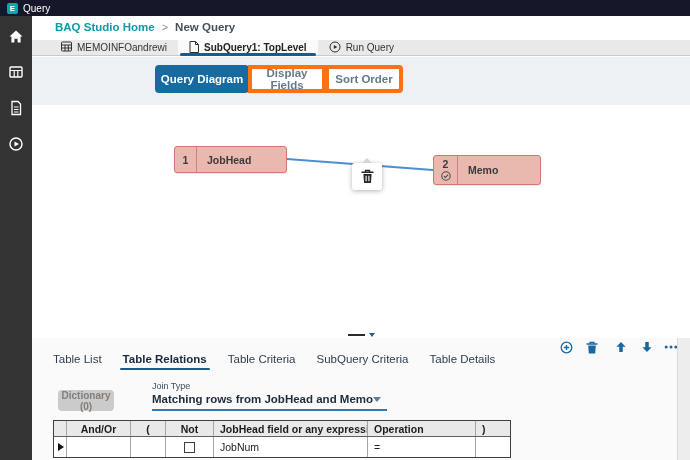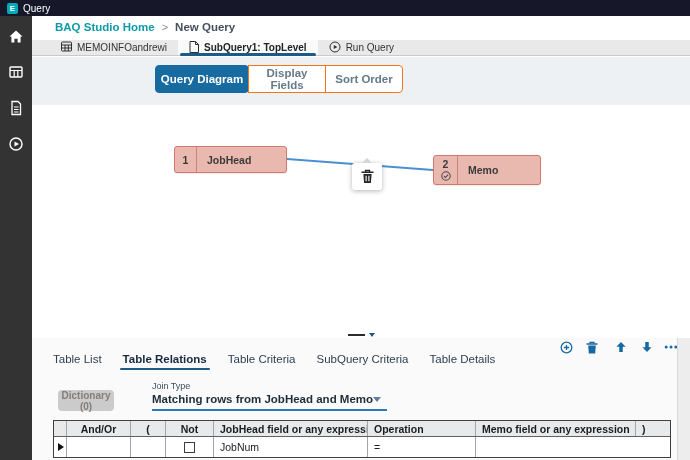--- a/index.html
+++ b/index.html
@@ -32,21 +32,21 @@
     border-bottom:1px solid #c9c9c9; display:flex; padding-left:18px; }
   .doc-tab { display:flex; align-items:center; gap:5px; padding:0 11px; font-size:10px;
     color:#333; position:relative; white-space:nowrap; }
   .doc-tab.active { background:#fafafa; font-weight:bold; color:#222; }
   .doc-tab.active::after { content:""; position:absolute; left:2px; right:2px; bottom:-1px;
     height:3px; background:#1e5a87; border-radius:2px; }
 
   .toolbar { position:absolute; top:41px; left:0; width:658px; height:48px; background:#edf1f4; }
   .seg { position:absolute; left:123px; top:8px; display:flex; height:28px; }
   .seg-btn { font-size:11.5px; font-weight:bold; display:flex; align-items:center;
-    justify-content:center; border:1px solid #f97316; color:#64798a; background:#fff; cursor:pointer; }
+    justify-content:center; border:4px solid #f97316; color:#64798a; background:#fff; cursor:pointer; }
   .seg-btn + .seg-btn { margin-left:-1px; }
   .seg-btn.first { border-radius:4px 0 0 4px; width:94px; }
   .seg-btn.mid { width:78px; }
   .seg-btn.last { border-radius:0 4px 4px 0; width:78px; }
   .seg-btn.active { background:#176ba0; color:#fff; border-color:#176ba0; border-radius:4px; }
 
   .ctool { position:absolute; top:54px; width:15px; height:15px; display:flex;
     align-items:center; justify-content:center; cursor:pointer; }
   .ct1{left:511px;} .ct2{left:540px;} .ct3{left:568px;} .ct4{left:594px;} .ct5{left:619px;}
 
@@ -332,21 +332,20 @@
       </div>
 
       <div class="grid">
         <div class="grow gh">
           <div class="gc w0 cen"></div>
           <div class="gc w1 cen">And/Or</div>
           <div class="gc w2 cen">(</div>
           <div class="gc w3 cen">Not</div>
           <div class="gc w4">JobHead field or any expression</div>
           <div class="gc w5">Operation</div>
-          <div class="gc w6">Memo field or any expression</div>
           <div class="gc w7">)</div>
         </div>
         <div class="grow gd">
           <div class="gc w0 cen">
             <div class="rowptr"></div>
           </div>
           <div class="gc w1"></div>
           <div class="gc w2"></div>
           <div class="gc w3 cen">
             <div class="cbx"></div>

